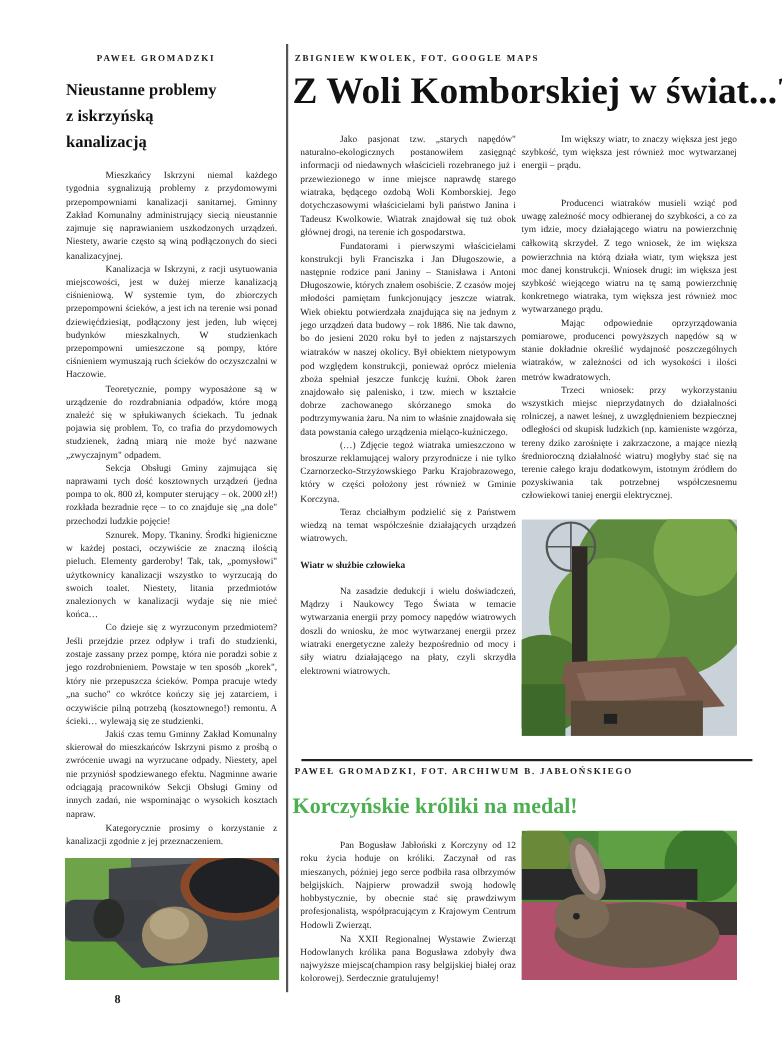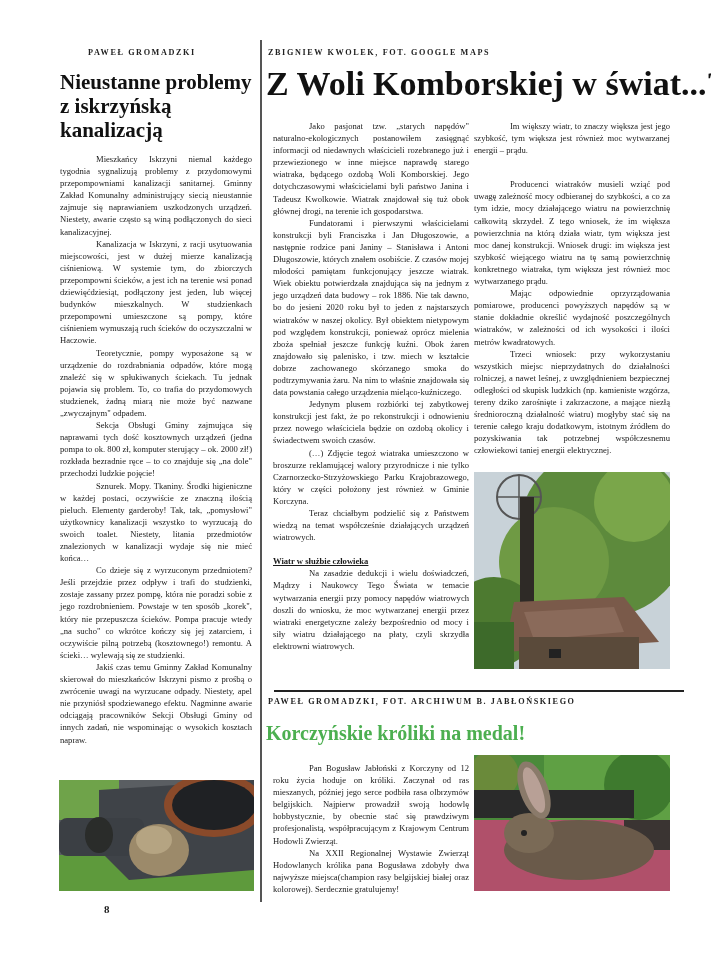--- a/index.html
+++ b/index.html
@@ -4,49 +4,50 @@
 <style>
   html, body { margin: 0; padding: 0; background: #ffffff; }
   body { width: 711px; height: 960px; position: relative; overflow: hidden;
          font-family: "Liberation Serif", "DejaVu Serif", serif; color: #1a1a1a; }
   .abs { position: absolute; }
   .byline { font-family: "Liberation Serif", serif; font-weight: bold; font-size: 8.2px;
             letter-spacing: 1.6px; text-transform: uppercase; color: #222; white-space: nowrap; }
   .title { font-family: "Liberation Serif", serif; font-weight: bold; color: #111; margin: 0; }
   .col { font-size: 8.6px; line-height: 12.1px; text-align: justify; hyphens: manual; }
   .col p { margin: 0; text-indent: 36px; }
-  .col p.sub { text-indent: 0; font-weight: bold; margin-top: 12px; margin-bottom: 0; text-decoration: underline; }
+  .col p.sub { text-indent: 0; font-weight: bold; margin-top: 12px; margin-bottom: 12px; }
   .col p.gap { margin-top: 22px; }
   .vrule { position: absolute; left: 260px; top: 40px; width: 2px; height: 862px; background: #555; }
   .hrule { position: absolute; left: 274px; top: 690px; width: 410px; height: 1.5px; background: #222; }
   .photo { position: absolute; overflow: hidden; }
   .pagenum { position: absolute; left: 104px; top: 903px; font-size: 11px; font-weight: bold; }
 </style>
 </head>
 <body>
 
 <div class="vrule"></div>
 <div class="hrule"></div>
 
 <div class="abs byline" style="left:60px; top:48px;padding-left:28px;">PAWEŁ GROMADZKI</div>
 <div class="abs" style="left:60px; top:70px; width:195px;">
-  <h1 class="title" style="font-size:21px; line-height:24px;">
+  <h1 class="title" style="font-size:15px; line-height:24px;">
     <span style="display:block">Nieustanne problemy</span>
     <span style="display:block">z iskrzyńską</span>
     <span style="display:block">kanalizacją</span>
   </h1>
 </div>
 <div class="abs col" style="left:60px; top:153px; width:192px;">
   <p>Mieszkańcy Iskrzyni niemal każdego tygodnia sygnalizują problemy z przydomowymi przepompowniami kanalizacji sanitarnej. Gminny Zakład Komunalny administrujący siecią nieustannie zajmuje się naprawianiem uszkodzonych urządzeń. Niestety, awarie często są winą podłączonych do sieci kanalizacyjnej.</p>
   <p>Kanalizacja w Iskrzyni, z racji usytuowania miejscowości, jest w dużej mierze kanalizacją ciśnieniową. W systemie tym, do zbiorczych przepompowni ścieków, a jest ich na terenie wsi ponad dziewięćdziesiąt, podłączony jest jeden, lub więcej budynków mieszkalnych. W studzienkach przepompowni umieszczone są pompy, które ciśnieniem wymuszają ruch ścieków do oczyszczalni w Haczowie.</p>
   <p>Teoretycznie, pompy wyposażone są w urządzenie do rozdrabniania odpadów, które mogą znaleźć się w spłukiwanych ściekach. Tu jednak pojawia się problem. To, co trafia do przydomowych studzienek, żadną miarą nie może być nazwane „zwyczajnym" odpadem.</p>
   <p>Sekcja Obsługi Gminy zajmująca się naprawami tych dość kosztownych urządzeń (jedna pompa to ok. 800 zł, komputer sterujący – ok. 2000 zł!) rozkłada bezradnie ręce – to co znajduje się „na dole" przechodzi ludzkie pojęcie!</p>
   <p>Sznurek. Mopy. Tkaniny. Środki higieniczne w każdej postaci, oczywiście ze znaczną ilością pieluch. Elementy garderoby! Tak, tak, „pomysłowi" użytkownicy kanalizacji wszystko to wyrzucają do swoich toalet. Niestety, litania przedmiotów znalezionych w kanalizacji wydaje się nie mieć końca…</p>
   <p>Co dzieje się z wyrzuconym przedmiotem? Jeśli przejdzie przez odpływ i trafi do studzienki, zostaje zassany przez pompę, która nie poradzi sobie z jego rozdrobnieniem. Powstaje w ten sposób „korek", który nie przepuszcza ścieków. Pompa pracuje wtedy „na sucho" co wkrótce kończy się jej zatarciem, i oczywiście pilną potrzebą (kosztownego!) remontu. A ścieki… wylewają się ze studzienki.</p>
   <p>Jakiś czas temu Gminny Zakład Komunalny skierował do mieszkańców Iskrzyni pismo z prośbą o zwrócenie uwagi na wyrzucane odpady. Niestety, apel nie przyniósł spodziewanego efektu. Nagminne awarie odciągają pracowników Sekcji Obsługi Gminy od innych zadań, nie wspominając o wysokich kosztach napraw.</p>
+  <p>Kategorycznie prosimy o korzystanie z kanalizacji zgodnie z jej przeznaczeniem.</p>
 </div>
 <div class="photo" style="left:59px; top:780px; width:195px; height:111px;">
   <svg width="195" height="111" viewBox="0 0 195 111">
     <rect width="195" height="111" fill="#5a5e62"></rect>
     <rect x="0" y="0" width="60" height="40" fill="#6fa34a"></rect>
     <rect x="0" y="75" width="195" height="36" fill="#5e9a3c"></rect>
     <polygon points="40,10 195,0 195,90 70,100 40,70" fill="#3f4348"></polygon>
     <ellipse cx="155" cy="25" rx="50" ry="32" fill="#8a4a2a"></ellipse>
     <ellipse cx="155" cy="25" rx="42" ry="25" fill="#1f2124"></ellipse>
     <rect x="0" y="38" width="85" height="38" rx="8" fill="#3b3f44"></rect>
@@ -55,21 +56,20 @@
     <ellipse cx="95" cy="60" rx="18" ry="14" fill="#b5a482"></ellipse>
   </svg>
 </div>
 
 <div class="abs byline" style="left:268px; top:48px;">ZBIGNIEW KWOLEK, FOT. GOOGLE MAPS</div>
 <h1 class="abs title" style="left:266px; top:64px; font-size:34px; line-height:40px; white-space:nowrap;">Z Woli Komborskiej w świat...?</h1>
 
 <div class="abs col" style="left:273px; top:120px; width:196px;">
   <p>Jako pasjonat tzw. „starych napędów" naturalno-ekologicznych postanowiłem zasięgnąć informacji od niedawnych właścicieli rozebranego już i przewiezionego w inne miejsce naprawdę starego wiatraka, będącego ozdobą Woli Komborskiej. Jego dotychczasowymi właścicielami byli państwo Janina i Tadeusz Kwolkowie. Wiatrak znajdował się tuż obok głównej drogi, na terenie ich gospodarstwa.</p>
   <p>Fundatorami i pierwszymi właścicielami konstrukcji byli Franciszka i Jan Długoszowie, a następnie rodzice pani Janiny – Stanisława i Antoni Długoszowie, których znałem osobiście. Z czasów mojej młodości pamiętam funkcjonujący jeszcze wiatrak. Wiek obiektu potwierdzała znajdująca się na jednym z jego urządzeń data budowy – rok 1886. Nie tak dawno, bo do jesieni 2020 roku był to jeden z najstarszych wiatraków w naszej okolicy. Był obiektem nietypowym pod względem konstrukcji, ponieważ oprócz mielenia zboża spełniał jeszcze funkcję kuźni. Obok żaren znajdowało się palenisko, i tzw. miech w kształcie dobrze zachowanego skórzanego smoka do podtrzymywania żaru. Na nim to właśnie znajdowała się data powstania całego urządzenia mieląco-kuźniczego.</p>
-  <p>Jedynym plusem rozbiórki tej zabytkowej konstrukcji jest fakt, że po rekonstrukcji i odnowieniu przez nowego właściciela będzie on ozdobą okolicy i świadectwem swoich czasów.</p>
   <p>(…) Zdjęcie tegoż wiatraka umieszczono w broszurze reklamującej walory przyrodnicze i nie tylko Czarnorzecko-Strzyżowskiego Parku Krajobrazowego, który w części położony jest również w Gminie Korczyna.</p>
   <p>Teraz chciałbym podzielić się z Państwem wiedzą na temat współcześnie działających urządzeń wiatrowych.</p>
   <p class="sub">Wiatr w służbie człowieka</p>
   <p>Na zasadzie dedukcji i wielu doświadczeń, Mądrzy i Naukowcy Tego Świata w temacie wytwarzania energii przy pomocy napędów wiatrowych doszli do wniosku, że moc wytwarzanej energii przez wiatraki energetyczne zależy bezpośrednio od mocy i siły wiatru działającego na płaty, czyli skrzydła elektrowni wiatrowych.</p>
 </div>
 
 <div class="abs col" style="left:474px; top:120px; width:196px;">
   <p>Im większy wiatr, to znaczy większa jest jego szybkość, tym większa jest również moc wytwarzanej energii – prądu.</p>
   <p class="gap">Producenci wiatraków musieli wziąć pod uwagę zależność mocy odbieranej do szybkości, a co za tym idzie, mocy działającego wiatru na powierzchnię całkowitą skrzydeł. Z tego wniosek, że im większa powierzchnia na którą działa wiatr, tym większa jest moc danej konstrukcji. Wniosek drugi: im większa jest szybkość wiejącego wiatru na tę samą powierzchnię konkretnego wiatraka, tym większa jest również moc wytwarzanego prądu.</p>
   <p>Mając odpowiednie oprzyrządowania pomiarowe, producenci powyższych napędów są w stanie dokładnie określić wydajność poszczególnych wiatraków, w zależności od ich wysokości i ilości metrów kwadratowych.</p>

